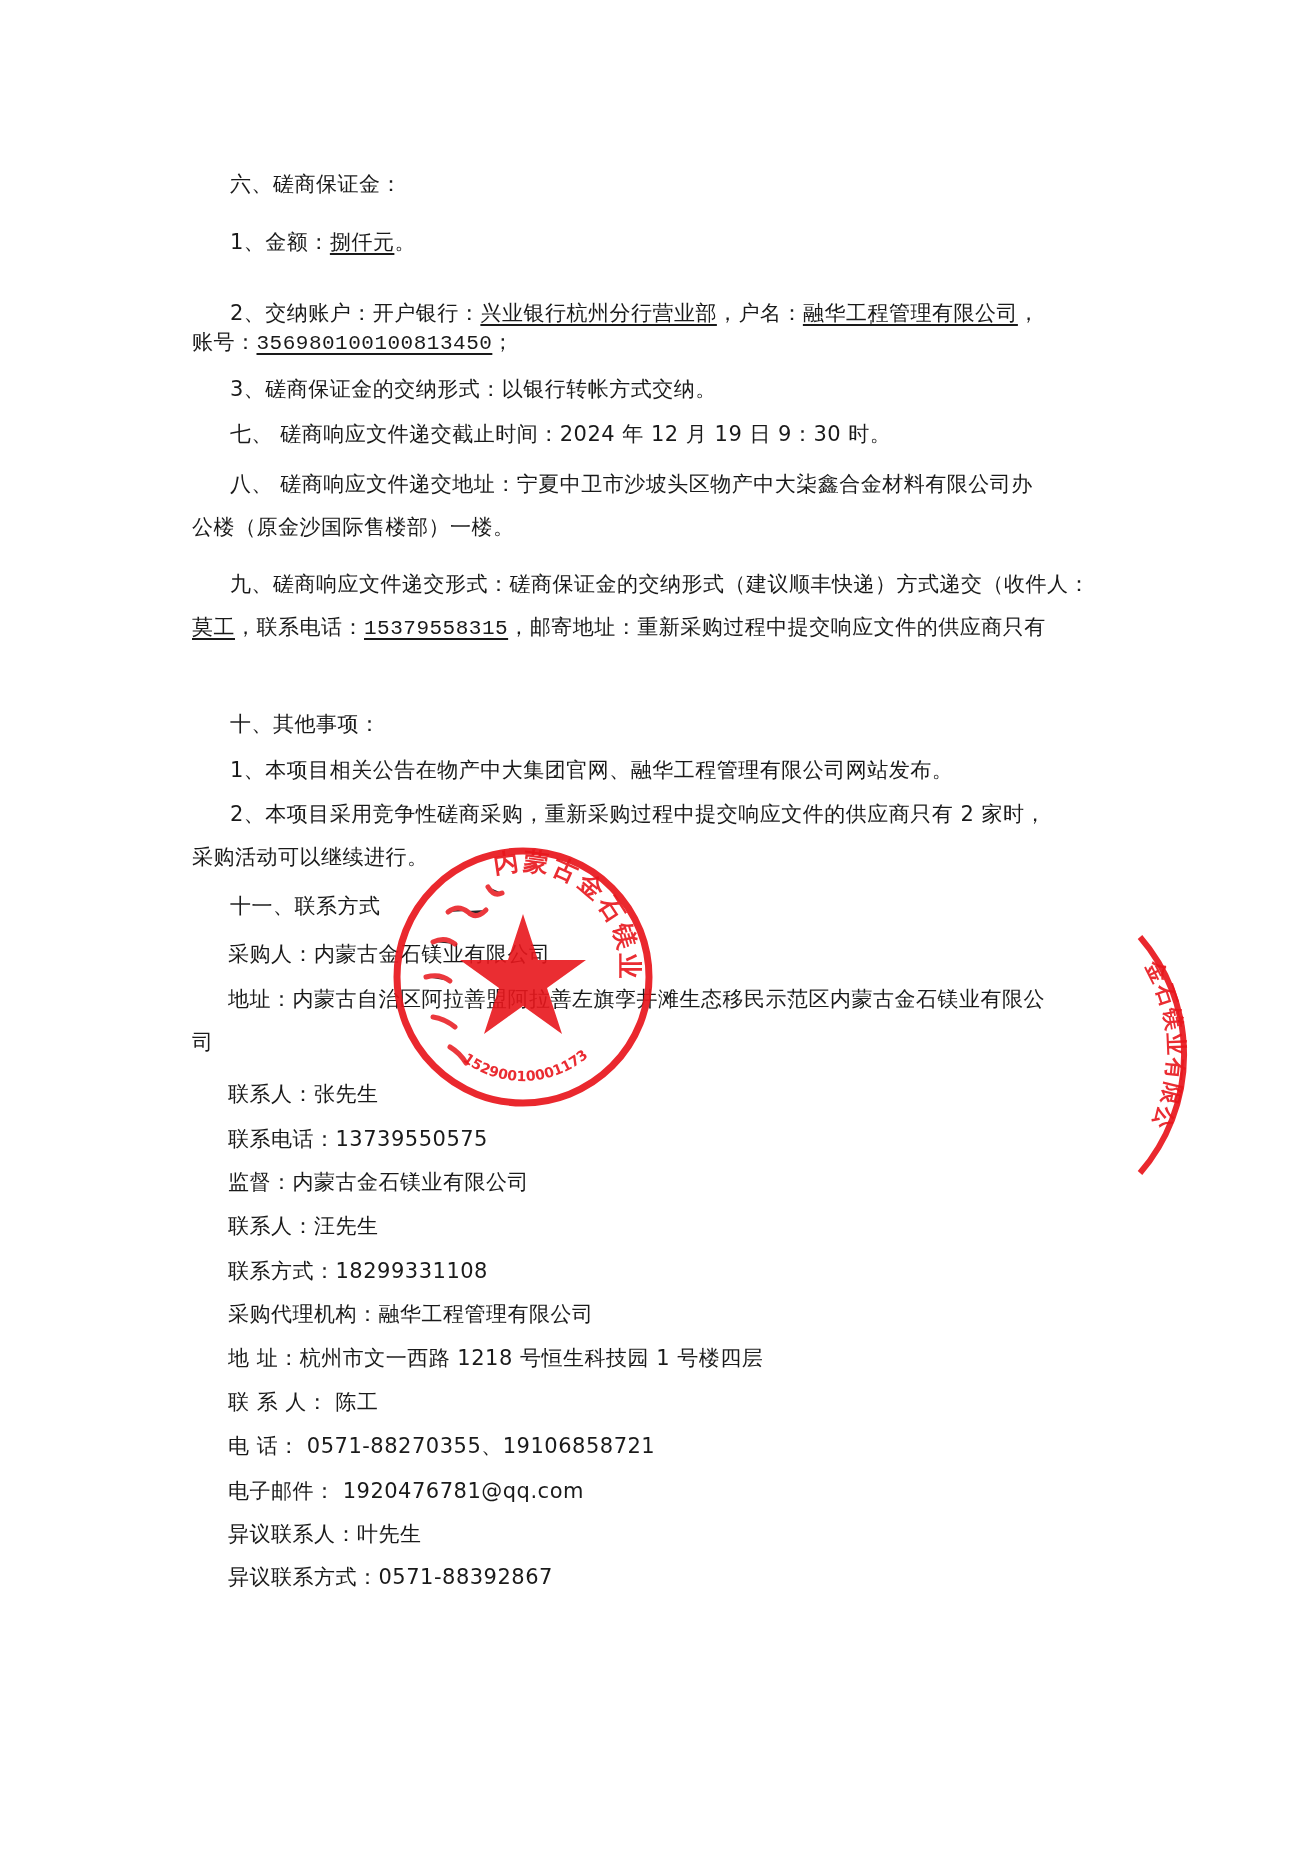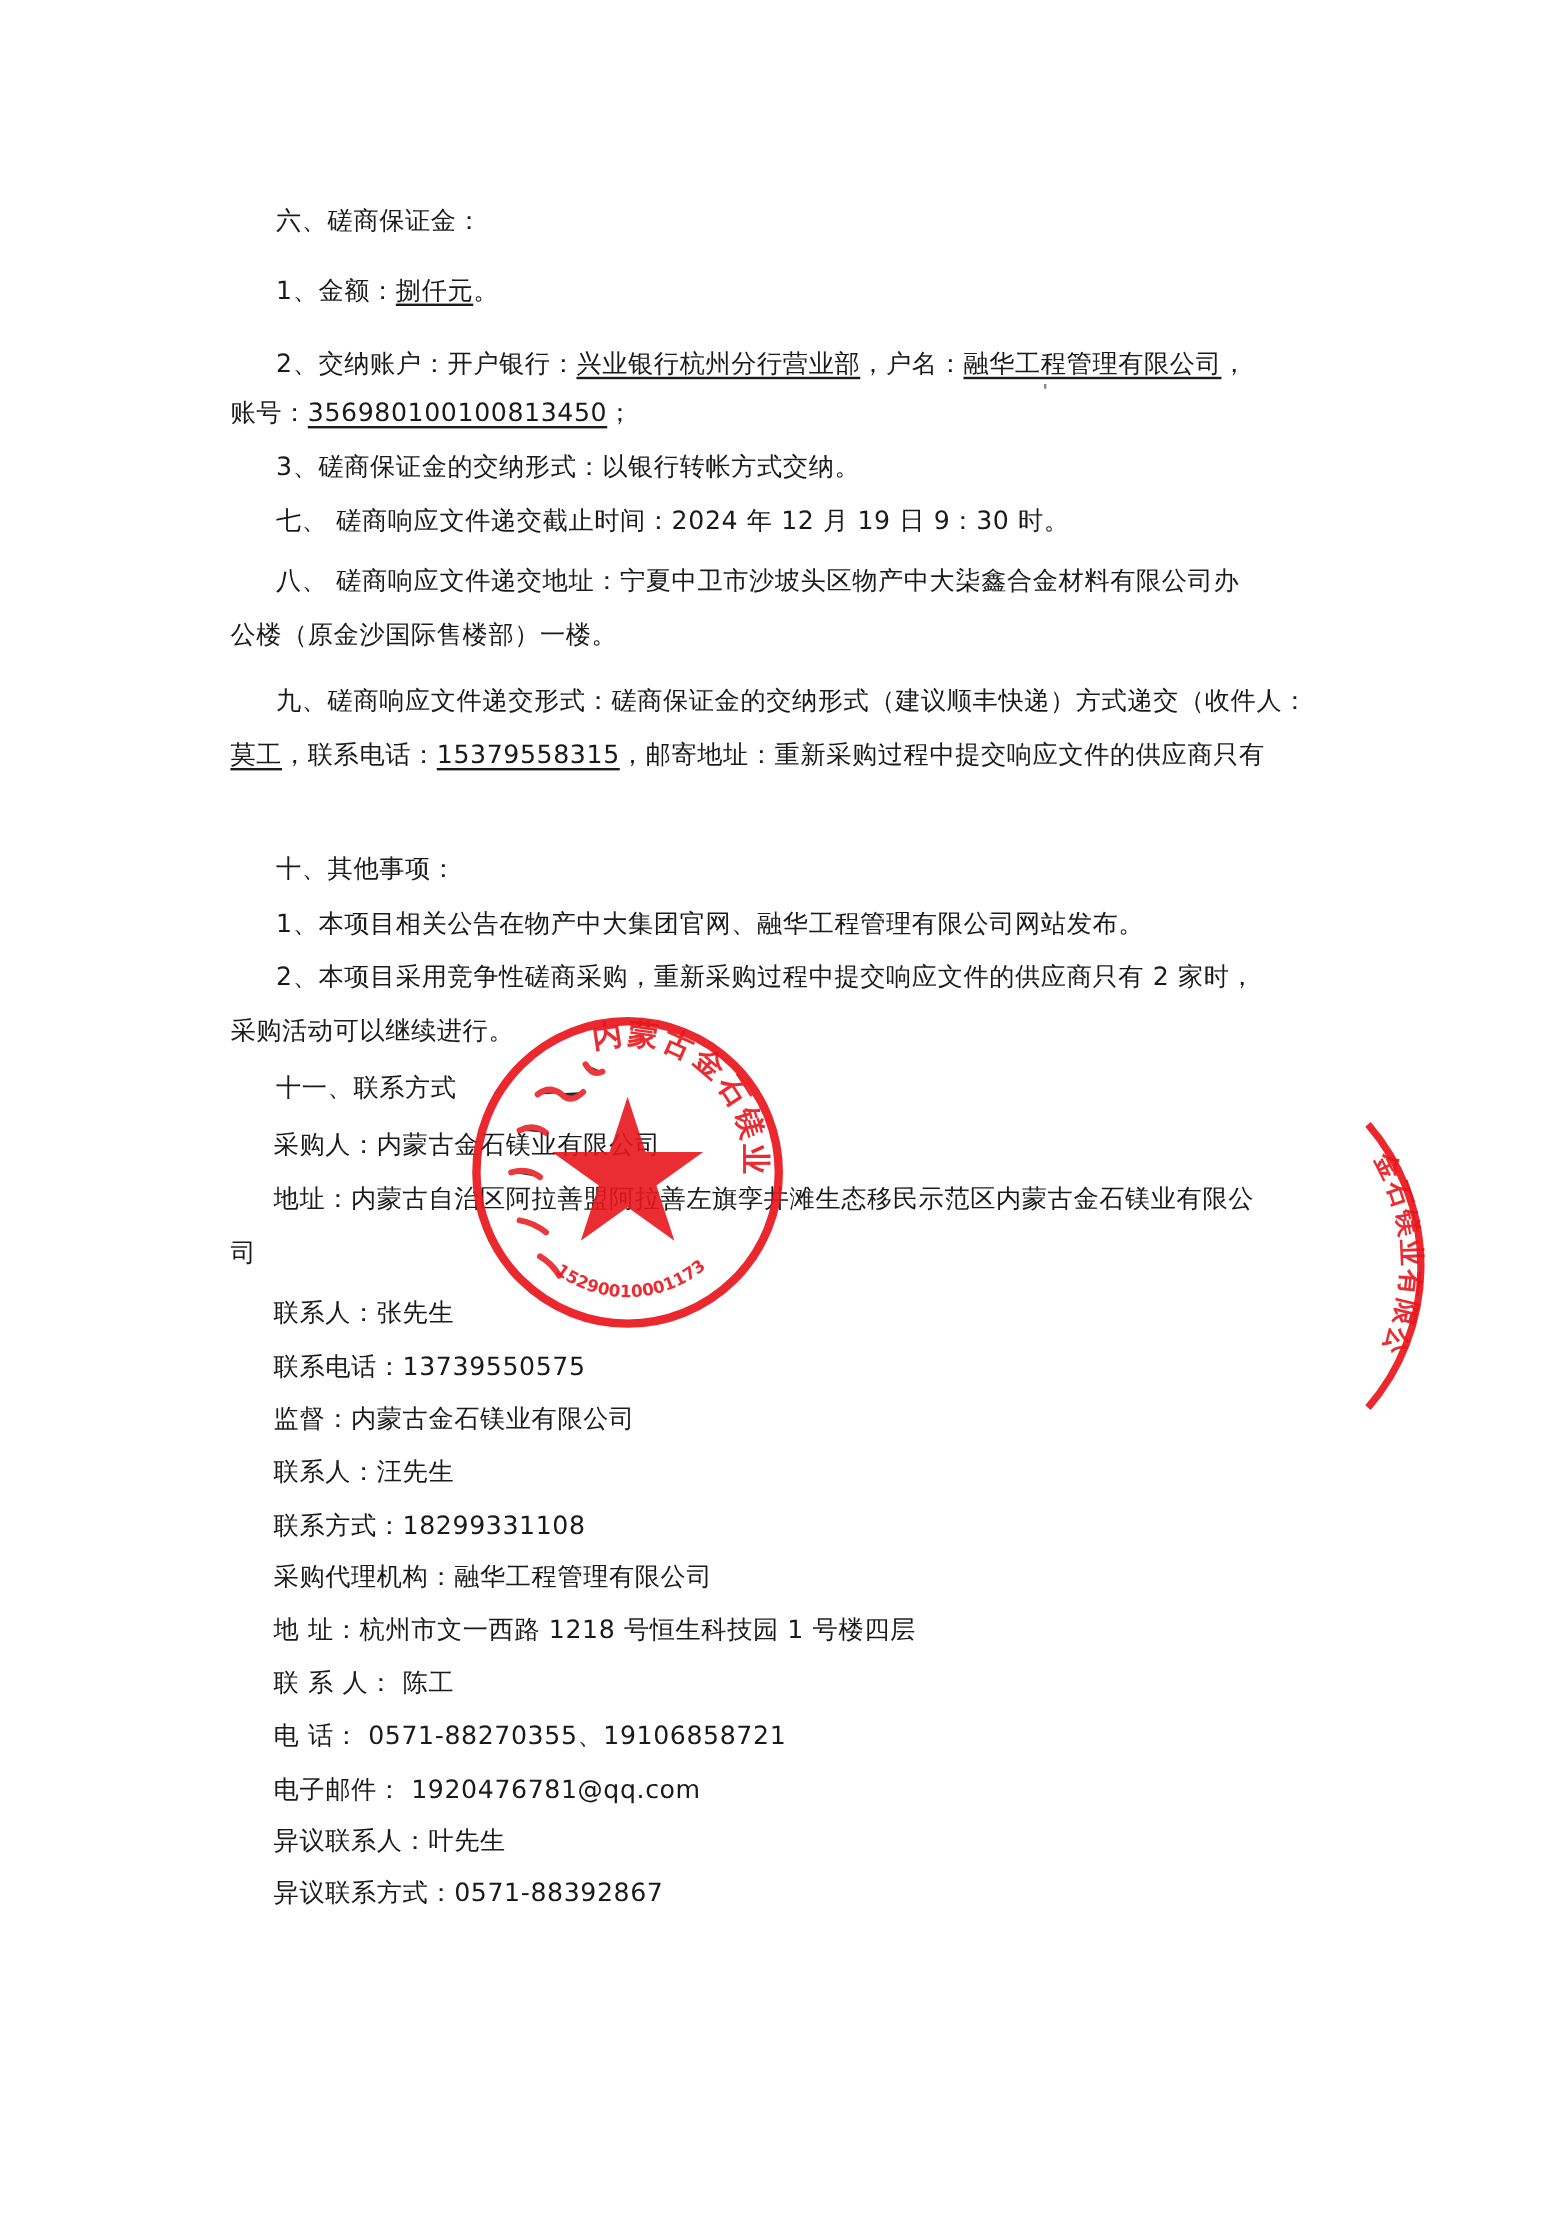--- a/index.html
+++ b/index.html
@@ -1,36 +1,36 @@
 <!DOCTYPE html>
 <html><head>
 <meta charset="utf-8">
 <style>
   html, body { margin: 0; padding: 0; background: #ffffff; }
   body { width: 1300px; height: 1855px; position: relative; overflow: hidden;
          font-family: "DejaVu Sans", "Liberation Sans", sans-serif; color: #1a1a1a; }
   .page { position: absolute; left: 0; top: 0; width: 1300px; height: 1855px; }
   .line { position: absolute; font-size: 21px; line-height: 28px; white-space: nowrap; letter-spacing: 0.5px; }
   .ind { left: 230px; }
-  .wrap { left: 192px; }
+  .wrap { left: 192px; font-family: Liberation Mono, monospace; }
   .ind2 { left: 228px; }
   .u { text-decoration: underline; text-underline-offset: 4px; }
   .stamp { position: absolute; pointer-events: none; }
   .speck { position: absolute; width: 2px; height: 4px; background: #888; }
 </style>
 </head>
 <body>
 
 <div class="page">
 
   <div class="line ind" style="top:170px">六、磋商保证金：</div>
   <div class="line ind" style="top:228px">
     <span>1、金额：</span><span class="u">捌仟元</span><span>。</span>
   </div>
-  <div class="line ind" style="top:289px">
+  <div class="line ind" style="top:299px">
     <span>2、交纳账户：开户银行：</span><span class="u">兴业银行杭州分行营业部</span><span>，户名：</span><span class="u">融华工程管理有限公司</span><span>，</span>
   </div>
   <div class="line wrap" style="top:330px">
     <span>账号：</span><span class="u">356980100100813450</span><span>；</span>
   </div>
   <span class="speck" style="left:870px;top:320px"></span>
   <div class="line ind" style="top:375px">3、磋商保证金的交纳形式：以银行转帐方式交纳。</div>
 
   <div class="line ind" style="top:420px">七、 磋商响应文件递交截止时间：2024 年 12 月 19 日 9：30 时。</div>
 

